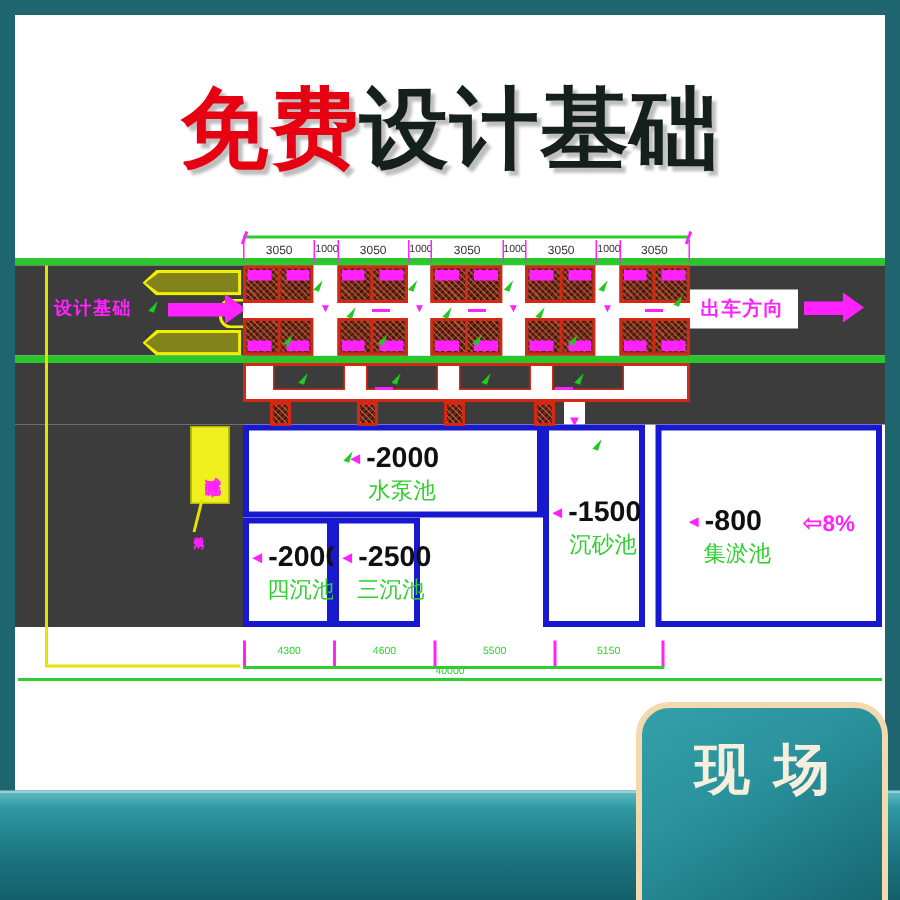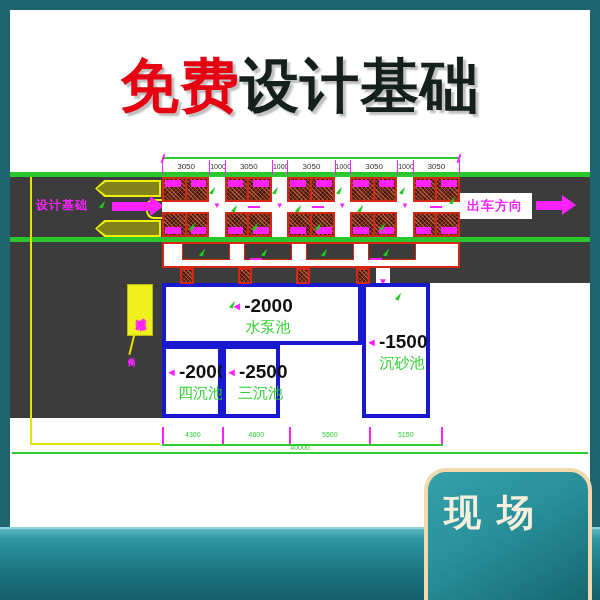--- a/index.html
+++ b/index.html
@@ -122,21 +122,21 @@
 
   
   .bar{left:0;top:527px;width:600px;height:73px;
        background:linear-gradient(#5cb7bf 0,#2d97a1 14%,#1a737e 60%,#135e68 100%);
        border-top:2px solid #8fd4da;z-index:5;}
   .banner{left:0;top:537px;width:430px;text-align:center;color:#f6eedb;font-size:45px;font-weight:800;
           letter-spacing:7px;z-index:6;text-shadow:2px 3px 3px rgba(0,0,0,.35);white-space:nowrap;}
   .badge{left:424px;top:468px;width:168px;height:140px;box-sizing:border-box;z-index:7;
          background:linear-gradient(150deg,#33a0aa 0,#2a929c 40%,#15656f 100%);
          border:4px solid #f2d9ae;border-bottom:none;border-radius:22px 22px 0 0;}
-  .badge-line{text-align:left;color:#f7efdd;font-size:37px;font-weight:700;letter-spacing:16px;
+  .badge-line{text-align:center;color:#f7efdd;font-size:37px;font-weight:700;letter-spacing:16px;
               padding-left:16px;white-space:nowrap;}
   .badge-line.first{margin-top:16px;} .badge-line.second{margin-top:10px;}
 </style>
 </head>
 <body>
 
 <div class="canvas">
   <div class="abs sheet"></div>
 
   <div class="abs title">
@@ -273,20 +273,27 @@
     <div class="plabel">
         <div class="pline1"><span class="mk">◄</span><span>-2500</span></div>
     <div class="pline2">三沉池</div>
       </div>
   </div>
   <div class="abs pool pool-sand">
     <div class="plabel">
         <div class="pline1"><span class="mk">◄</span><span>-1500</span></div>
     <div class="pline2">沉砂池</div>
       </div>
+  </div>
+  <div class="abs pool pool-sludge">
+    <div class="plabel">
+        <div class="pline1"><span class="mk">◄</span><span>-800</span></div>
+    <div class="pline2">集淤池</div>
+      </div>
+    <div class="slope"><span class="aw">⇦</span><span>8%</span></div>
   </div>
 
   <div class="abs callout-box">减速带</div>
   <div class="abs callout-leader"></div>
   <div class="abs callout-small">截水沟</div>
 
   <div class="abs bdims" id="bdims">
       <span class="bdim" style="width: 60px;">4300</span>
       <span class="bdim" style="width: 68px;">4600</span>
       <span class="bdim" style="width: 80px;">5500</span>

